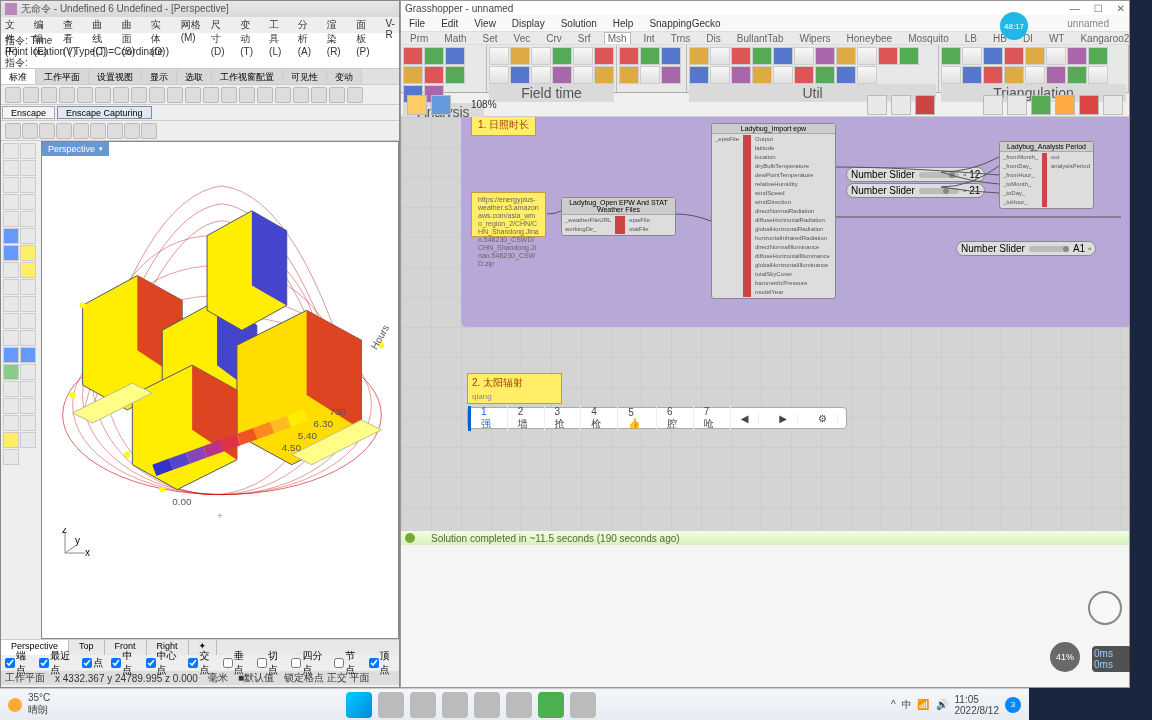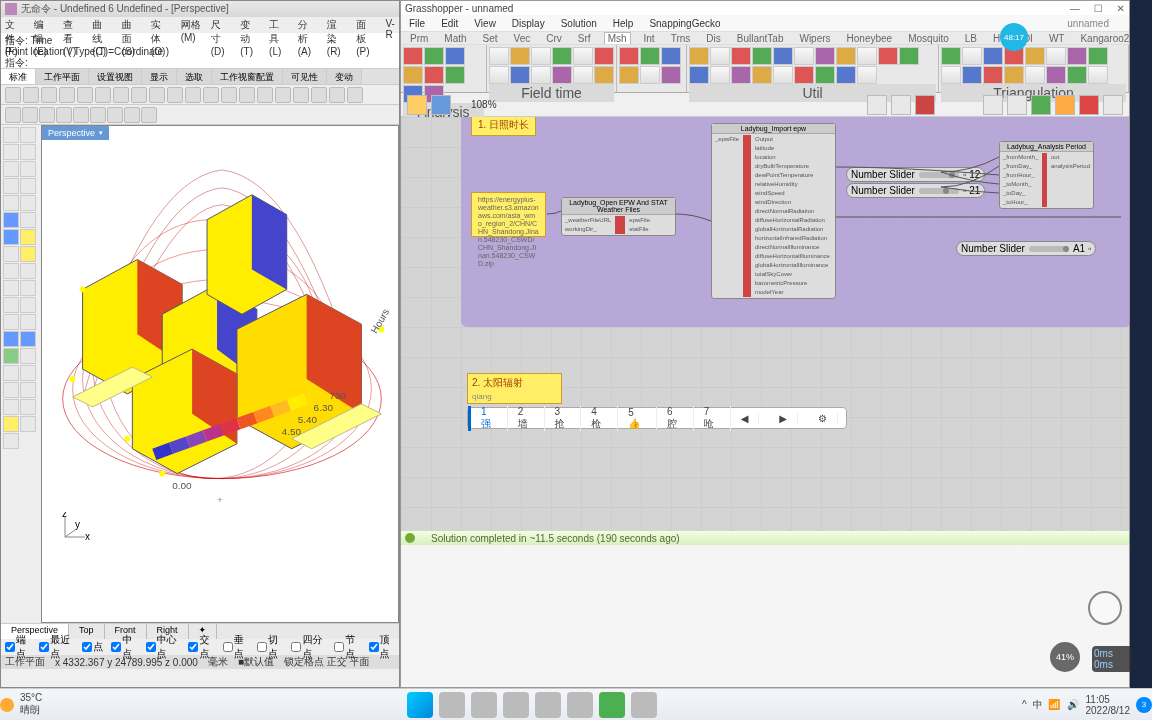--- a/index.html
+++ b/index.html
@@ -89,31 +89,31 @@
 
 .ime{position:absolute;left:66px;top:290px;width:380px;height:22px;background:#fff;border:1px solid #aaa;border-radius:4px;display:flex;align-items:center;font-size:10px}
 .ime span{padding:0 10px;color:#444;border-right:1px solid #eee}
 .ime .sel{color:#0066cc;border-left:3px solid #0066cc}
 .ime .nav{margin-left:auto;display:flex;gap:10px;padding-right:8px;color:#888}
 
 .gh-status{height:14px;background:linear-gradient(#f0ffe0,#d8f0c0);display:flex;align-items:center;padding:0 4px;font-size:9px;color:#556633;gap:16px}
 .gh-status .dot{width:10px;height:10px;background:#7a3;border-radius:50%}
 
 
-.taskbar{position:absolute;left:0;bottom:0;width:1152px;height:32px;background:linear-gradient(#f4f6fa,#e8ecf2);display:flex;align-items:center;padding:0 0;border-top:1px solid #ccc}
+.taskbar{position:absolute;left:0;bottom:0;width:1029px;height:32px;background:linear-gradient(#f4f6fa,#e8ecf2);display:flex;align-items:center;padding:0 8px;border-top:1px solid #ccc}
 .weather{display:flex;align-items:center;gap:6px;font-size:9px;color:#444}
 .weather .sun{width:14px;height:14px;background:#ffaa33;border-radius:50%}
 .tb-center{flex:1;display:flex;justify-content:center;gap:6px}
 .tb-ico2{width:26px;height:26px;background:#bbb;border-radius:4px}
 .tb-ico2.win{background:linear-gradient(135deg,#0cf,#08d)}
 .tray{display:flex;align-items:center;gap:6px;font-size:9px;color:#444}
 .tray .blue-dot{width:16px;height:16px;background:#0088ff;border-radius:50%;color:#fff;text-align:center;line-height:16px;font-size:8px}
 
 
-.badge48{position:absolute;left:1000px;top:23px;width:28px;height:28px;background:#22b8e6;border-radius:50%;color:#fff;font-size:8px;display:flex;align-items:center;justify-content:center;z-index:20}
+.badge48{position:absolute;left:1000px;top:12px;width:28px;height:28px;background:#22b8e6;border-radius:50%;color:#fff;font-size:8px;display:flex;align-items:center;justify-content:center;z-index:20}
 .badge41{position:absolute;right:72px;bottom:48px;width:30px;height:30px;background:rgba(80,80,80,.85);border-radius:50%;color:#fff;font-size:9px;display:flex;align-items:center;justify-content:center;z-index:20}
 .mini-panel{position:absolute;right:20px;bottom:48px;width:40px;height:26px;background:rgba(40,40,40,.8);border-radius:4px;color:#9cf;font-size:7px;padding:2px;z-index:20}
 .compass{position:absolute;right:30px;bottom:95px;width:34px;height:34px;border:2px solid #888;border-radius:50%;background:#f8f8f8;z-index:10}
 
 
 .scene-svg{position:absolute;left:0;top:14px;width:100%;height:calc(100% - 14px)}
 </style>
 </head>
 <body>
 
@@ -167,20 +167,24 @@
     <span class="tb-ico"></span>
     <span class="tb-ico"></span>
     <span class="tb-ico"></span>
     <span class="tb-ico"></span>
     <span class="tb-ico"></span>
     <span class="tb-ico"></span>
     <span class="tb-ico"></span>
     <span class="tb-ico"></span>
     <span class="tb-ico"></span>
     <span class="tb-ico"></span>
+  </div>
+  <div class="enscape-bar">
+    <span>Enscape</span>
+    <span class="active">Enscape Capturing</span>
   </div>
   <div class="rhino-toolbar2">
     <span class="tb-ico"></span>
     <span class="tb-ico"></span>
     <span class="tb-ico"></span>
     <span class="tb-ico"></span>
     <span class="tb-ico"></span>
     <span class="tb-ico"></span>
     <span class="tb-ico"></span>
     <span class="tb-ico"></span>

